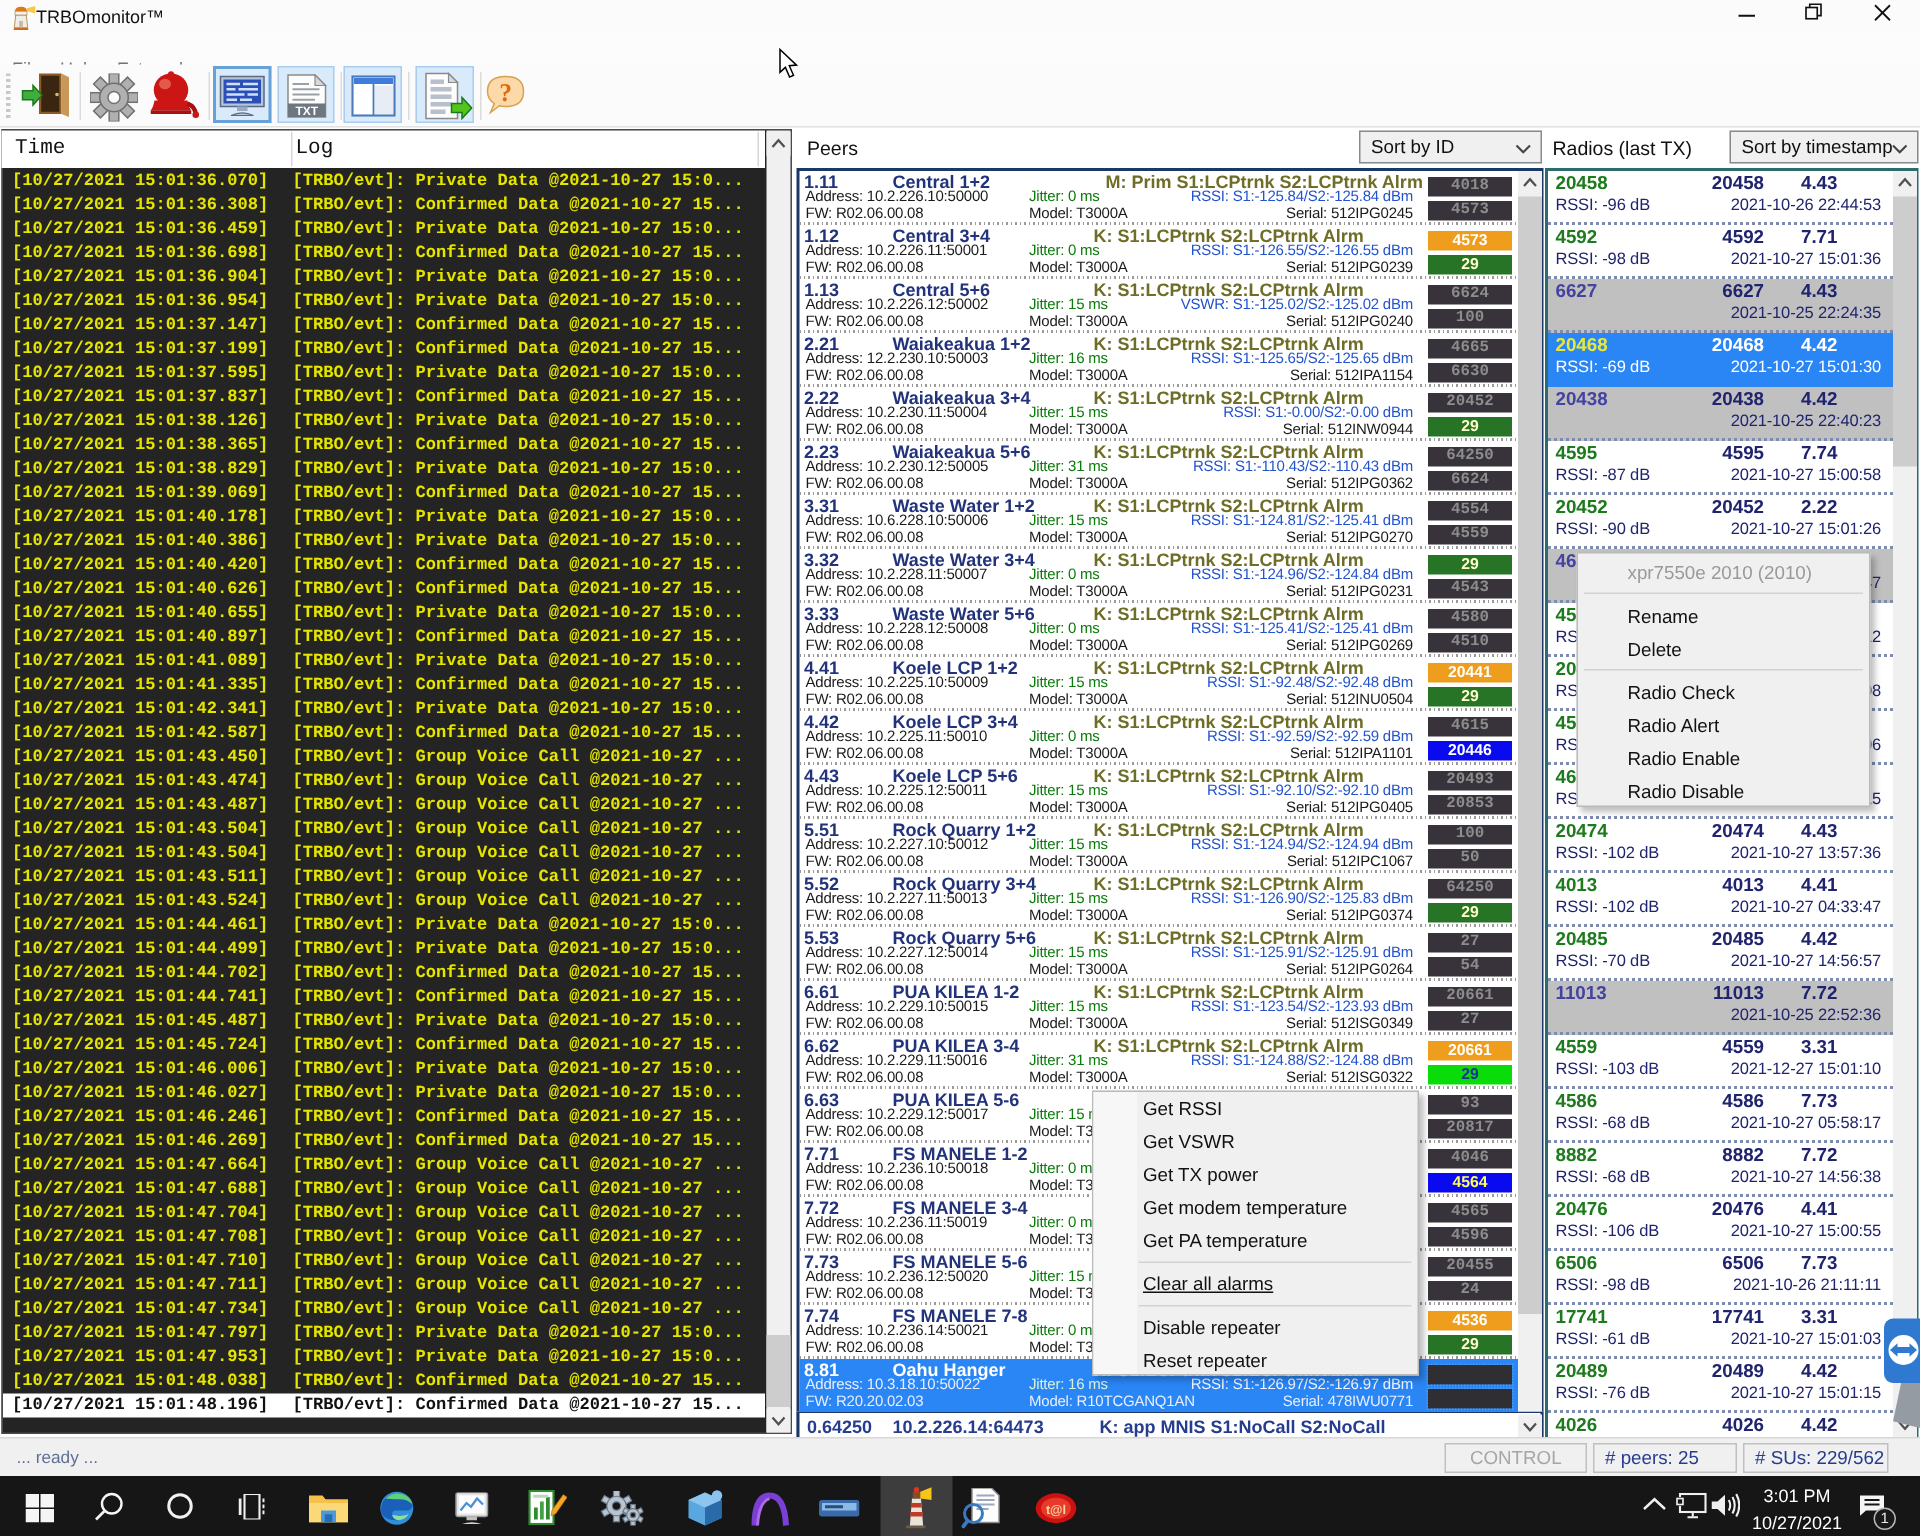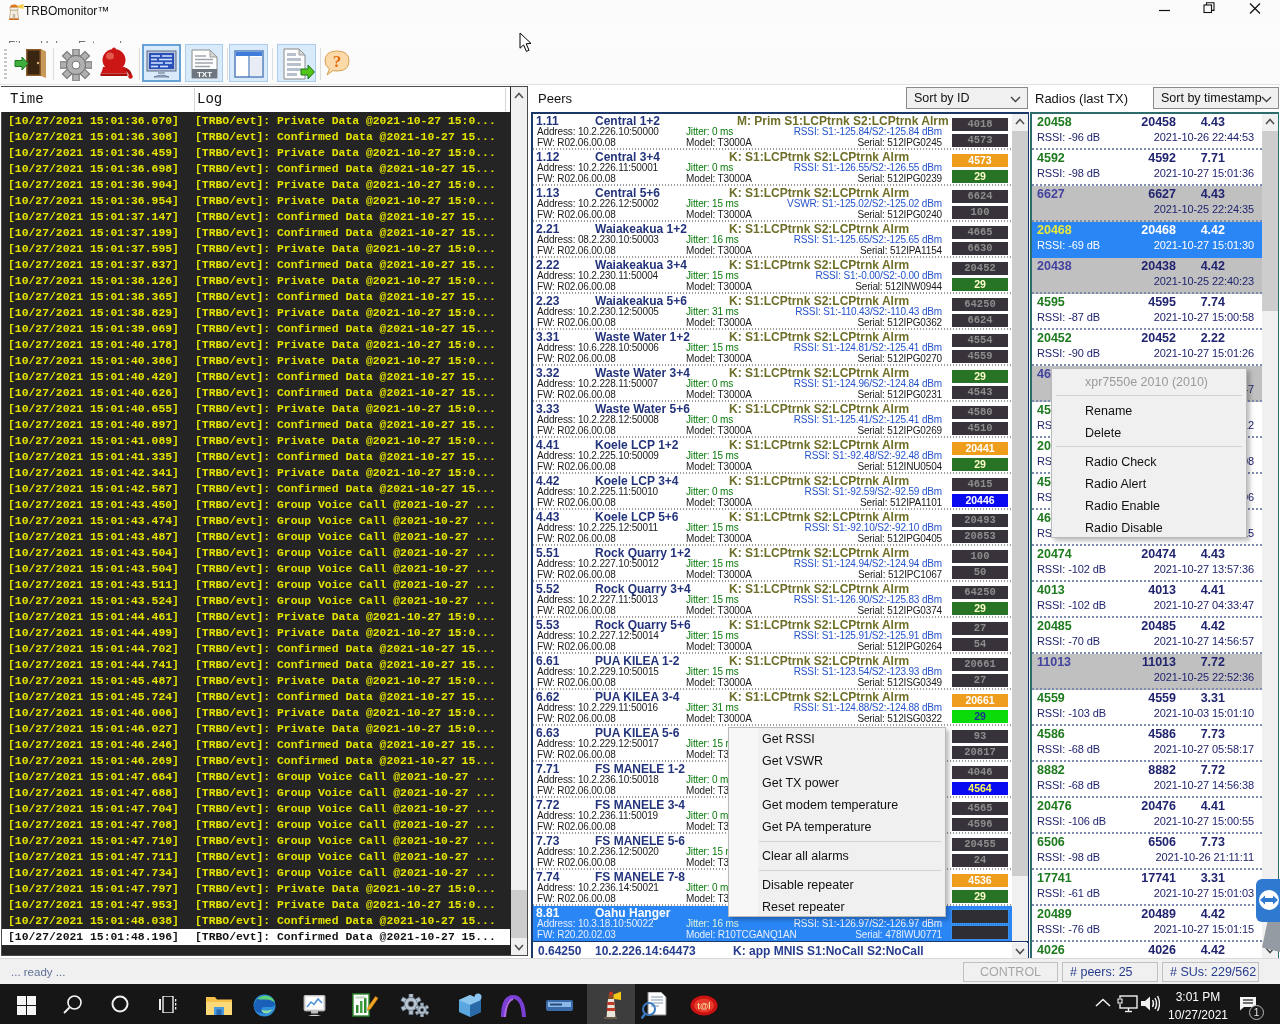--- a/index.html
+++ b/index.html
@@ -352,21 +352,21 @@
     <span class="pl2" style="left:153px;top:23px;color:#1a1a1a">Model: T3000A</span>
     <span class="pl2" style="right:70px;top:23px;color:#1a1a1a">Serial: 512IPG0240</span>
     <span class="badge b-dark" style="top:4px">6624</span>
     <span class="badge b-dark" style="top:20px">100</span>
     <span class="psep"></span>
   </div>
 <div class="prow" style="top:222px;">
     <span class="pl1" style="left:3px;color:#22337b">2.21</span>
     <span class="pl1" style="left:62px;color:#22337b">Waiakeakua 1+2</span>
     <span class="pl1" style="left:196px;color:#6e6e28">K: S1:LCPtrnk S2:LCPtrnk Alrm</span>
-    <span class="pl2" style="left:4px;top:12px;color:#1a1a1a">Address: 08.2.230.10:50003</span>
+    <span class="pl2" style="left:4px;top:12px;color:#1a1a1a">Address: 12.2.230.10:50003</span>
     <span class="pl2" style="left:153px;top:12px;color:#0a7a0a">Jitter: 16 ms</span>
     <span class="pl2" style="right:70px;top:12px;color:#2353cc">RSSI: S1:-125.65/S2:-125.65 dBm</span>
     <span class="pl2" style="left:4px;top:23px;color:#1a1a1a">FW: R02.06.00.08</span>
     <span class="pl2" style="left:153px;top:23px;color:#1a1a1a">Model: T3000A</span>
     <span class="pl2" style="right:70px;top:23px;color:#1a1a1a">Serial: 512IPA1154</span>
     <span class="badge b-dark" style="top:4px">4665</span>
     <span class="badge b-dark" style="top:20px">6630</span>
     <span class="psep"></span>
   </div>
 <div class="prow" style="top:258px;">
@@ -773,21 +773,21 @@
     <span class="rl1" style="right:86px;color:#20246e">11013</span>
     <span class="rl1" style="right:37px;color:#20246e">7.72</span>
     <span class="rl2" style="right:8px;color:#20246e">2021-10-25 22:52:36</span>
     <span class="rsep"></span>
   </div>
 <div class="rrow" style="top:690px;">
     <span class="rl1" style="left:5px;color:#1d7a1d">4559</span>
     <span class="rl1" style="right:86px;color:#20246e">4559</span>
     <span class="rl1" style="right:37px;color:#20246e">3.31</span>
     <span class="rl2" style="left:5px;color:#20246e">RSSI: -103 dB</span>
-    <span class="rl2" style="right:8px;color:#20246e">2021-10-03 15:01:10</span>
+    <span class="rl2" style="right:8px;color:#20246e">2021-12-27 15:01:10</span>
     <span class="rsep"></span>
   </div>
 <div class="rrow" style="top:726px;text-decoration:underline;">
     <span class="rl1" style="left:5px;color:#1d7a1d">4586</span>
     <span class="rl1" style="right:86px;color:#20246e">4586</span>
     <span class="rl1" style="right:37px;color:#20246e">7.73</span>
     <span class="rl2" style="left:5px;color:#20246e">RSSI: -68 dB</span>
     <span class="rl2" style="right:8px;color:#20246e">2021-10-27 05:58:17</span>
     <span class="rsep"></span>
   </div>
@@ -854,21 +854,21 @@
   </div>
 
 <div class="menu" style="left:728px;top:727px;width:218px;height:190px;">
  <div style="position:absolute;left:0;top:0;width:29px;height:100%;background:#f7f7f7;"></div>
  <div class="mi" style="top:0px;padding-left:33px;">Get RSSI</div>
  <div class="mi" style="top:22px;padding-left:33px;">Get VSWR</div>
  <div class="mi" style="top:44px;padding-left:33px;">Get TX power</div>
  <div class="mi" style="top:66px;padding-left:33px;">Get modem temperature</div>
  <div class="mi" style="top:88px;padding-left:33px;">Get PA temperature</div>
  <div class="msep" style="left:30px;right:4px;top:113px;"></div>
- <div class="mi" style="top:117px;padding-left:33px;">Clear all alarms</div>
+ <div class="mi" style="top:117px;padding-left:33px;text-decoration:underline;">Clear all alarms</div>
  <div class="msep" style="left:30px;right:4px;top:142px;"></div>
  <div class="mi" style="top:146px;padding-left:33px;">Disable repeater</div>
  <div class="mi" style="top:168px;padding-left:33px;">Reset repeater</div>
 </div>
 <div class="menu" style="left:1051px;top:368px;width:196px;height:170px;">
  <div class="mi" style="top:2px;padding-left:33px;color:#9a9a9a;">xpr7550e 2010 (2010)</div>
  <div class="msep" style="left:4px;right:4px;top:26px;"></div>
  <div class="mi" style="top:31px;padding-left:33px;">Rename</div>
  <div class="mi" style="top:53px;padding-left:33px;">Delete</div>
  <div class="msep" style="left:4px;right:4px;top:77px;"></div>

